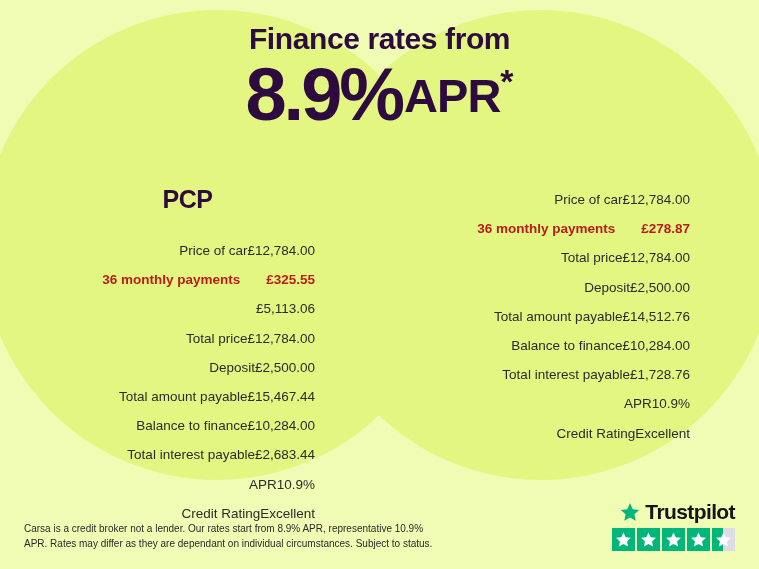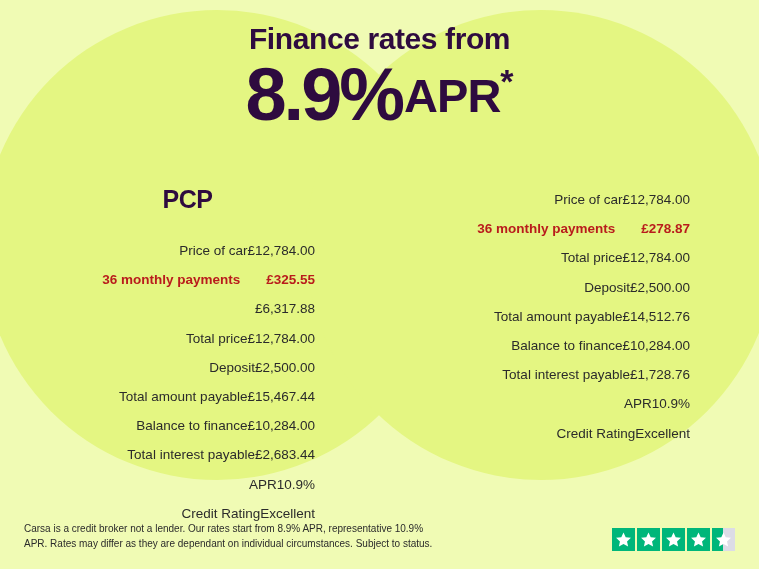--- a/index.html
+++ b/index.html
@@ -184,21 +184,21 @@
 
         <div class="row">
           <span class="lbl">Price of car</span>
           <span class="val">£12,784.00</span>
         </div>
         <div class="row bold">
           <span class="lbl">36 monthly payments</span>
           <span class="val">£325.55</span>
         </div>
         <div class="row">
-          <span class="val">£6,317.88</span>
+          <span class="val">£5,113.06</span>
         </div>
         <div class="row">
           <span class="lbl">Total price</span>
           <span class="val">£12,784.00</span>
         </div>
         <div class="row">
           <span class="lbl">Deposit</span>
           <span class="val">£2,500.00</span>
         </div>
         <div class="row">
@@ -262,20 +262,28 @@
           <span class="val">Excellent</span>
         </div>
       </div>
 
     </div>
 
     <div class="footer">
       <div class="disclaimer">Carsa is a credit broker not a lender. Our rates start from 8.9% APR, representative 10.9% APR. Rates may differ as they are dependant on individual circumstances. Subject to status.</div>
 
       <div class="trustpilot">
+        <div class="tp-top">
+          <span class="tp-star-big">
+            <svg class="tp-star-big" viewBox="0 0 24 24" aria-hidden="true">
+              <polygon points="12,1.5 15.3,8.7 23,9.5 17.3,14.7 18.9,22.5 12,18.6 5.1,22.5 6.7,14.7 1,9.5 8.7,8.7" fill="#00b67a"></polygon>
+            </svg>
+          </span>
+          <span class="tp-name">Trustpilot</span>
+        </div>
         <div class="tp-stars">
           <span class="tp-box">
             <svg viewBox="0 0 24 24">
                 <polygon points="12,2 15.1,8.8 22.5,9.6 17,14.7 18.5,22 12,18.3 5.5,22 7,14.7 1.5,9.6 8.9,8.8" fill="#ffffff"></polygon>
               </svg>
           </span>
           <span class="tp-box">
             <svg viewBox="0 0 24 24">
                 <polygon points="12,2 15.1,8.8 22.5,9.6 17,14.7 18.5,22 12,18.3 5.5,22 7,14.7 1.5,9.6 8.9,8.8" fill="#ffffff"></polygon>
               </svg>

